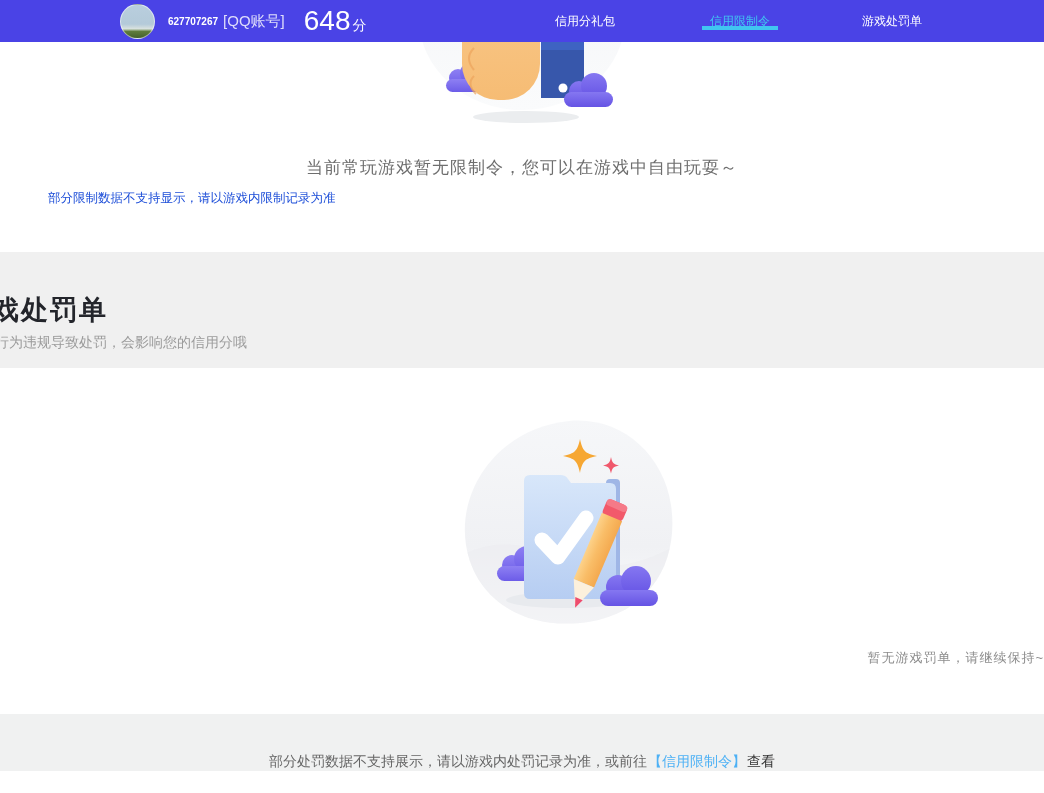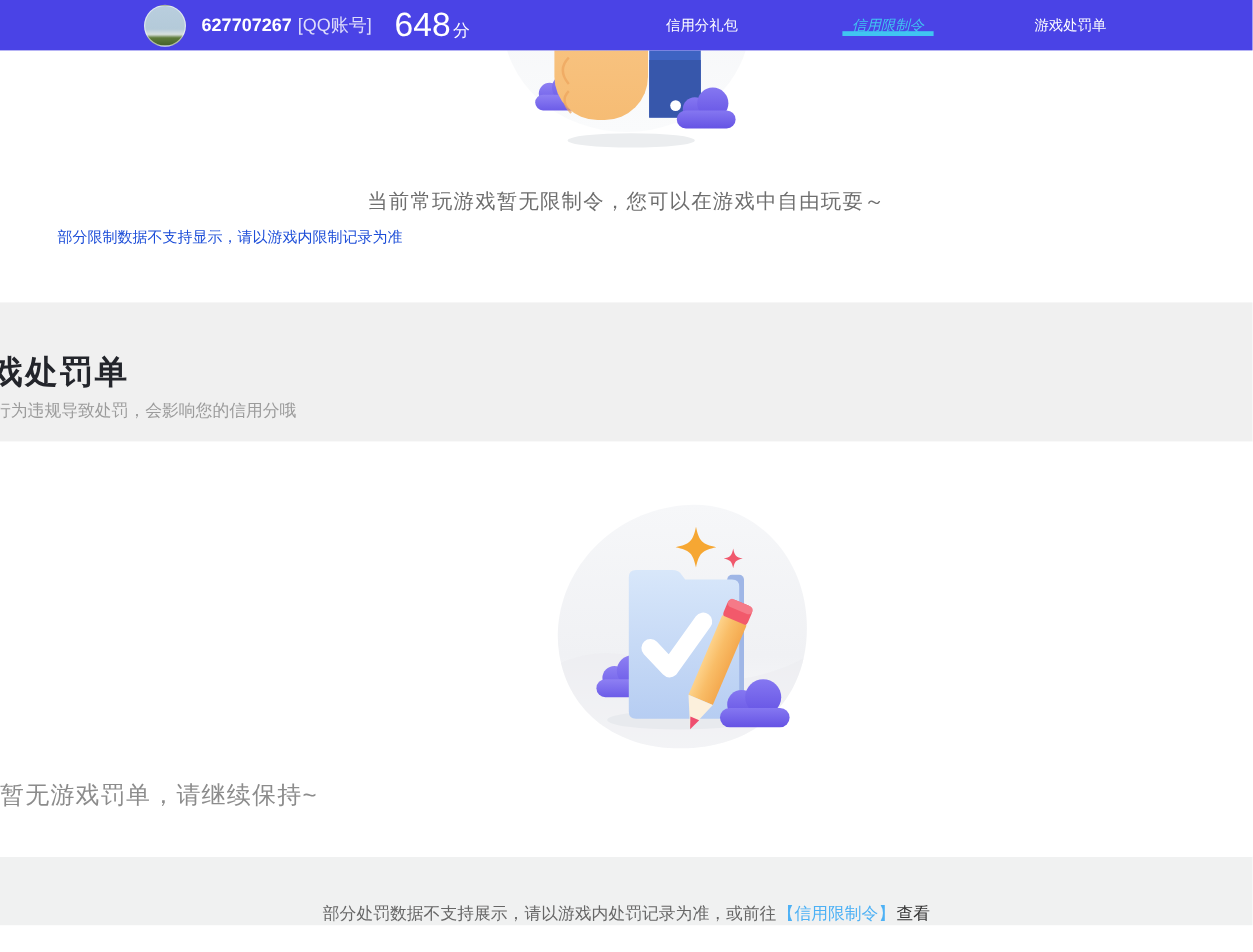--- a/index.html
+++ b/index.html
@@ -5,53 +5,53 @@
   * { margin: 0; padding: 0; box-sizing: border-box; }
   html,body { background:#fff; }
   body { font-family: "Liberation Sans", "DejaVu Sans", sans-serif; }
   .page { position: relative; width: 1044px; height: 793px; overflow: hidden; background: #fff; }
 
   
   .topbar { position: relative; height: 42px; background: #4a43e6; z-index: 20; }
   .account { position: absolute; left: 120px; top: 0; height: 42px; display: flex; align-items: center; }
   .avatar { width: 35px; height: 35px; border-radius: 50%; border: 1px solid rgba(255,255,255,.55);
             background: linear-gradient(180deg,#b9cede 0%,#b4cad9 58%,#d9e2df 72%,#5f7c3c 80%,#44602c 100%); }
-  .account-id { margin-left: 13px; color: #fff; font-size: 15px; font-weight: bold; white-space: nowrap; }
+  .account-id { margin-left: 13px; color: #fff; font-size: 10px; font-weight: bold; white-space: nowrap; }
   .account-type { margin-left: 5px; color: rgba(255,255,255,.82); font-size: 15px; font-weight: normal; white-space: nowrap; }
   .score { margin-left: 19px; color: #fff; display: flex; align-items: baseline; }
   .score-num { font-size: 28px; font-weight: normal; line-height: 42px; }
   .score-unit { font-size: 14px; margin-left: 2px; }
   .tab { position: absolute; top: 0; height: 30px; line-height: 42px; color: #fff; font-size: 12px;
          cursor: pointer; text-align: center; }
   .tab-1 { left: 546px; width: 78px; }
   .tab-2 { left: 702px; width: 76px; }
   .tab-3 { left: 853px; width: 78px; }
-  .tab.active { color: #40c5f1; font-style: italic; }
+  .tab.active { color: #40c5f1; }
   .tab.active::after { content:""; position: absolute; left: 0; right: 0; bottom: 0; height: 4px; background: #40c5f1; }
 
   
   .section-restrict { position: relative; height: 210px; background: #fff; overflow: hidden; border-radius: 25px; }
   .illu-thumb { position: absolute; left: 50%; margin-left: -106px; top: -90px; width: 212px; height: 220px; }
   .restrict-main { position: absolute; top: 114px; left: 0; width: 100%; text-align: center;
                    font-size: 17px; color: #6e6e6e; letter-spacing: 1px; }
   .restrict-sub { position: absolute; top: 189px; left: 0; width: 100%; 
                   font-size: 12.5px; color: #1d4ed8; margin-left: 48px; }
   .restrict-sub { top: 148px; }
 
   
   .section-penalty-head { position: relative; height: 116px; background: #f0f0f0; overflow: hidden; }
   .penalty-title { position: absolute; left: -37px; top: 40px; font-size: 27px; font-weight: bold;
                    color: #23252b; letter-spacing: 2px; white-space: nowrap; }
   .penalty-subtitle { position: absolute; left: -5px; top: 82px; font-size: 14px; color: #9b9b9b; white-space: nowrap; }
 
   
   .section-penalty-body { position: relative; height: 346px; background: #fff; }
   .illu-penalty { position: absolute; left: 458px; top: 47px; width: 222px; height: 212px; }
-  .penalty-empty { position: absolute; top: 281px; left: 0; width: 100%; text-align: left;
-                   font-size: 20px; color: #8c8c8c; letter-spacing: 1px; }
+  .penalty-empty { position: absolute; top: 281px; left: 0; width: 100%; text-align: right;
+                   font-size: 13px; color: #8c8c8c; letter-spacing: 1px; }
 
   
   .footer { height: 57px; background: #f0f1f1; display: flex; align-items: flex-end; justify-content: center;
             font-size: 14px; color: #666; }
   .footer-link { color: #4db1f5; cursor: pointer; margin: 0 1px; }
   .footer-after { color: #333; }
 </style>
 </head>
 <body>
 

